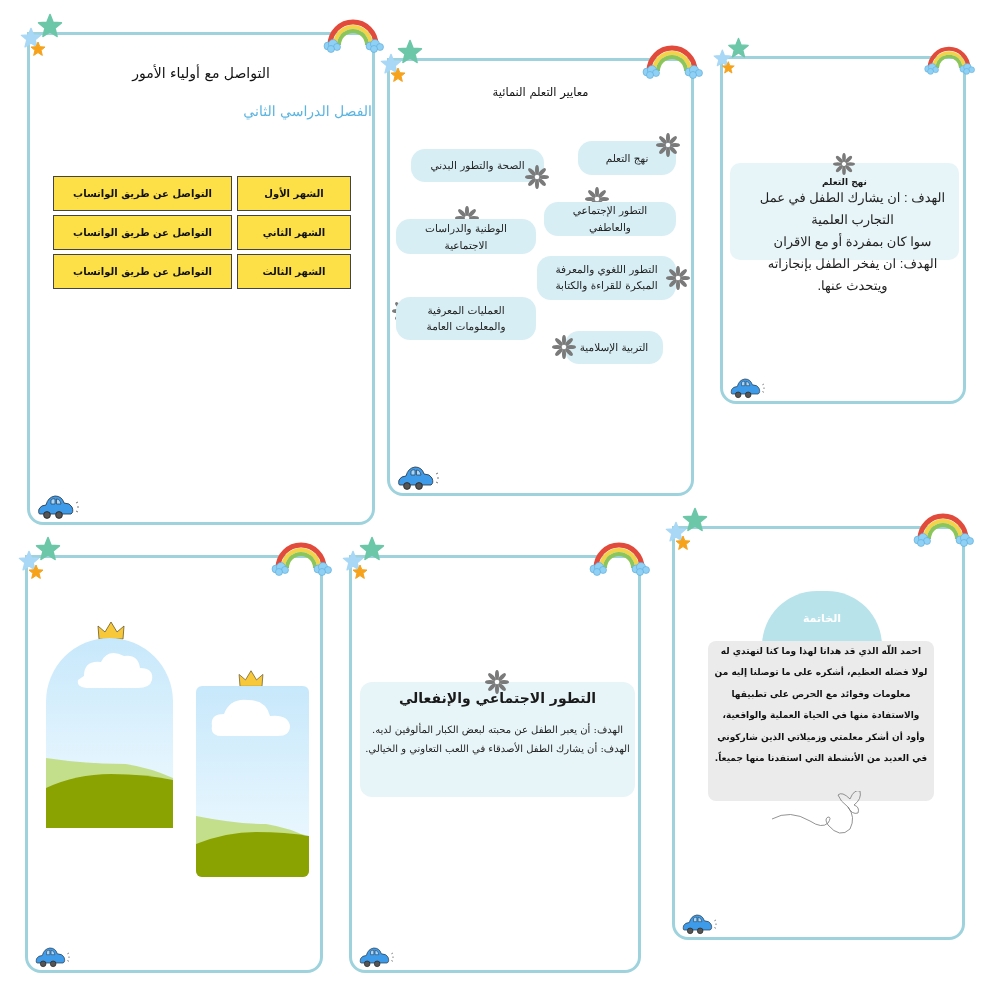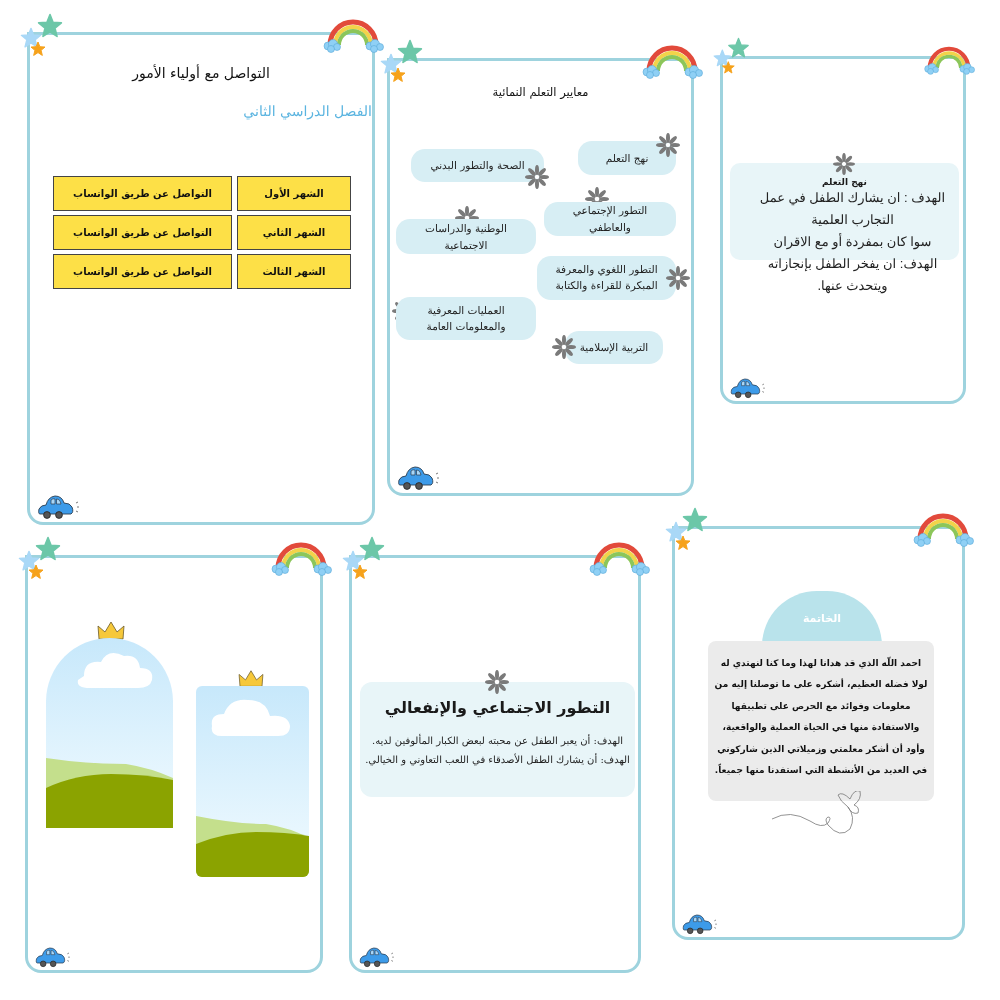--- a/index.html
+++ b/index.html
@@ -39,26 +39,26 @@
   #card3 { left: 720px; top: 56px; width: 246px; height: 348px; }
   #card3 .panel { position: absolute; top: 104px; left: 7px; width: 229px; height: 97px; background: #e8f5f8; border-radius: 10px; text-align: center; }
   #card3 .panel .ptitle { margin-top: 14px; font-size: 9px; font-weight: bold; }
   #card3 .panel .line { font-family: Liberation Sans, sans-serif; font-size: 13px; line-height: 1.7; color: #222; padding-left: 16px; }
 
   
   #card4 { left: 25px; top: 555px; width: 298px; height: 418px; }
   
   #card5 { left: 349px; top: 555px; width: 292px; height: 418px; }
   #card5 .panel { position: absolute; top: 124px; left: 8px; width: 275px; height: 115px; background: #e8f5f8; border-radius: 12px; text-align: center; }
-  #card5 .panel .ptitle { margin-top: 16px; font-size: 16px; font-weight: bold; }
+  #card5 .panel .ptitle { margin-top: 8px; font-size: 14px; font-weight: bold; }
   #card5 .panel .lines { margin-top: 14px; font-family: "DejaVu Serif", serif; font-size: 10px; line-height: 1.9; color: #222; }
   
   #card6 { left: 672px; top: 526px; width: 293px; height: 414px; }
   #card6 .dome { position: absolute; top: 62px; left: 87px; width: 120px; height: 55px; background: #b9e3eb; border-radius: 60px 60px 0 0; display: flex; align-items: center; justify-content: center; color: #ffffff; font-weight: bold; font-size: 11px; }
-  #card6 .textbox { position: absolute; top: 112px; left: 33px; width: 226px; height: 160px; background: #ebebeb; border-radius: 8px; text-align: center; padding-top: 12px; }
+  #card6 .textbox { position: absolute; top: 112px; left: 33px; width: 226px; height: 160px; background: #ebebeb; border-radius: 8px; text-align: center; }
   #card6 .textbox .l { font-size: 9px; font-weight: bold; line-height: 2.38; color: #111; }
   #card6 .butterfly { position: absolute; top: 262px; left: 95px; width: 100px; height: 60px; direction: ltr; }
 
   .scene { position: absolute; overflow: hidden; direction: ltr; }
 </style>
 </head>
 <body>
 
 <svg width="0" height="0" style="position:absolute">
   <defs>

